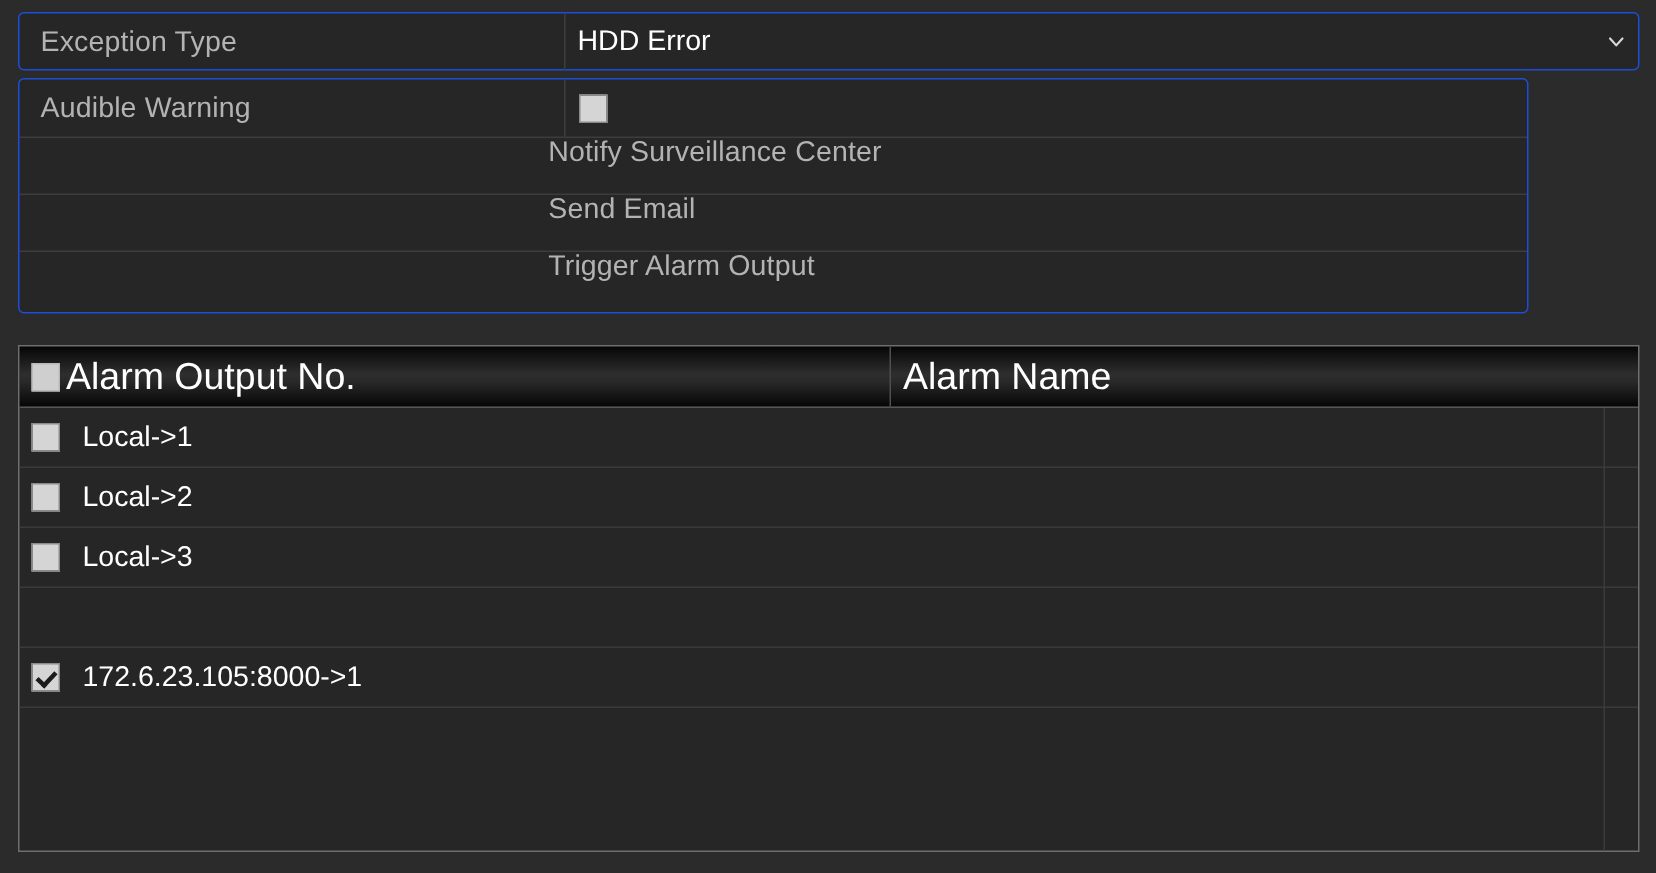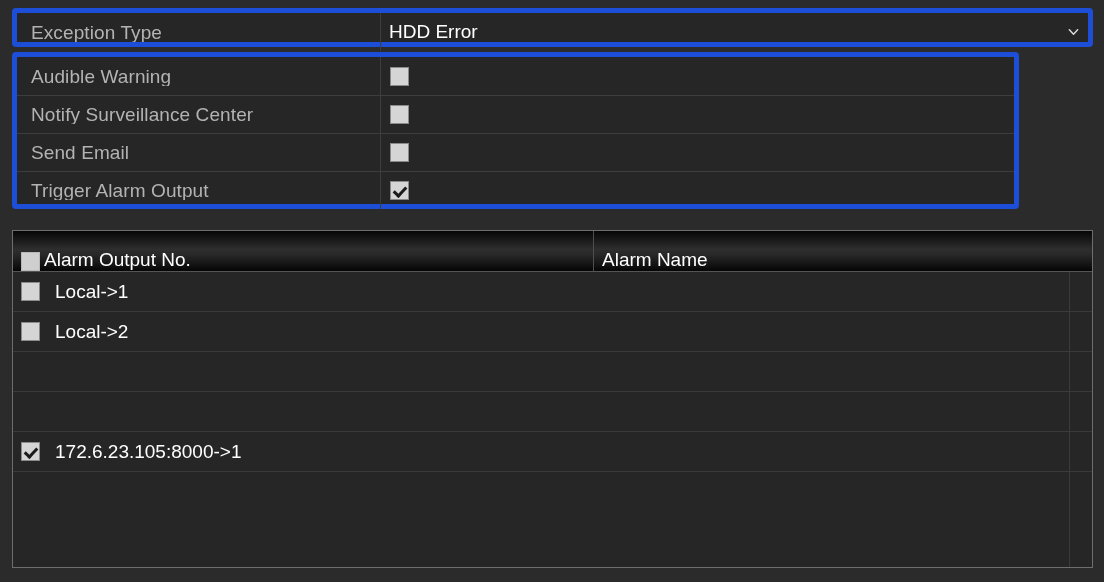--- a/index.html
+++ b/index.html
@@ -18,34 +18,35 @@
     position: relative;
     width: 1104px;
     height: 582px;
     background: #2b2b2b;
   }
 
   
   .panel {
     position: absolute;
     background: #262626;
-    border: 5px solid #1d4ed8;
+    border: 1px solid #1d4ed8;
     border-radius: 4px;
     box-sizing: border-box;
   }
 
   .srow {
     position: relative;
     display: flex;
     align-items: center;
     box-sizing: border-box;
     height: 38px;
   }
   .srow + .srow {
     border-top: 1px solid #3d3d3d;
+    flex-direction: column;
   }
   .slabel {
     width: 328px;
     flex: 0 0 328px;
     box-sizing: border-box;
     padding-left: 14px;
     color: #b3b3b3;
     font-size: 19px;
     line-height: 1;
     letter-spacing: 0.1px;
@@ -124,24 +125,24 @@
     display: flex;
     height: 41px;
     background: linear-gradient(to bottom,
         #050505 0%, #0d0d0d 8%, #2e2e2e 46%,
         #292929 58%, #121212 86%, #050505 100%);
     border-bottom: 1px solid #555;
     box-sizing: border-box;
   }
   .th {
     display: flex;
-    align-items: flex-end;
+    align-items: center;
     box-sizing: border-box;
     color: #ffffff;
-    font-size: 19px;
+    font-size: 25px;
     white-space: nowrap;
     overflow: hidden;
   }
   .th.c1 { width: 545px; flex: 0 0 545px; padding-left: 8px; }
   .th.c2 {
     width: 511px; flex: 0 0 511px;
     padding-left: 8px;
     border-left: 1px solid #4e4e4e;
     margin-left: 35px;
   }
@@ -257,20 +258,24 @@
     <div class="trow">
       <div class="tcell c1">
         <span class="cb"></span>
         <span class="rowtext">Local-&gt;2</span>
       </div>
       <div class="tcell c2"></div>
       <div class="tcell c3"></div>
     </div>
 
     <div class="trow">
+      <div class="tcell c1">
+        <span class="cb"></span>
+        <span class="rowtext">Local-&gt;3</span>
+      </div>
       <div class="tcell c2"></div>
       <div class="tcell c3"></div>
     </div>
 
     <div class="trow">
       <div class="tcell c2"></div>
       <div class="tcell c3"></div>
     </div>
 
     <div class="trow">

